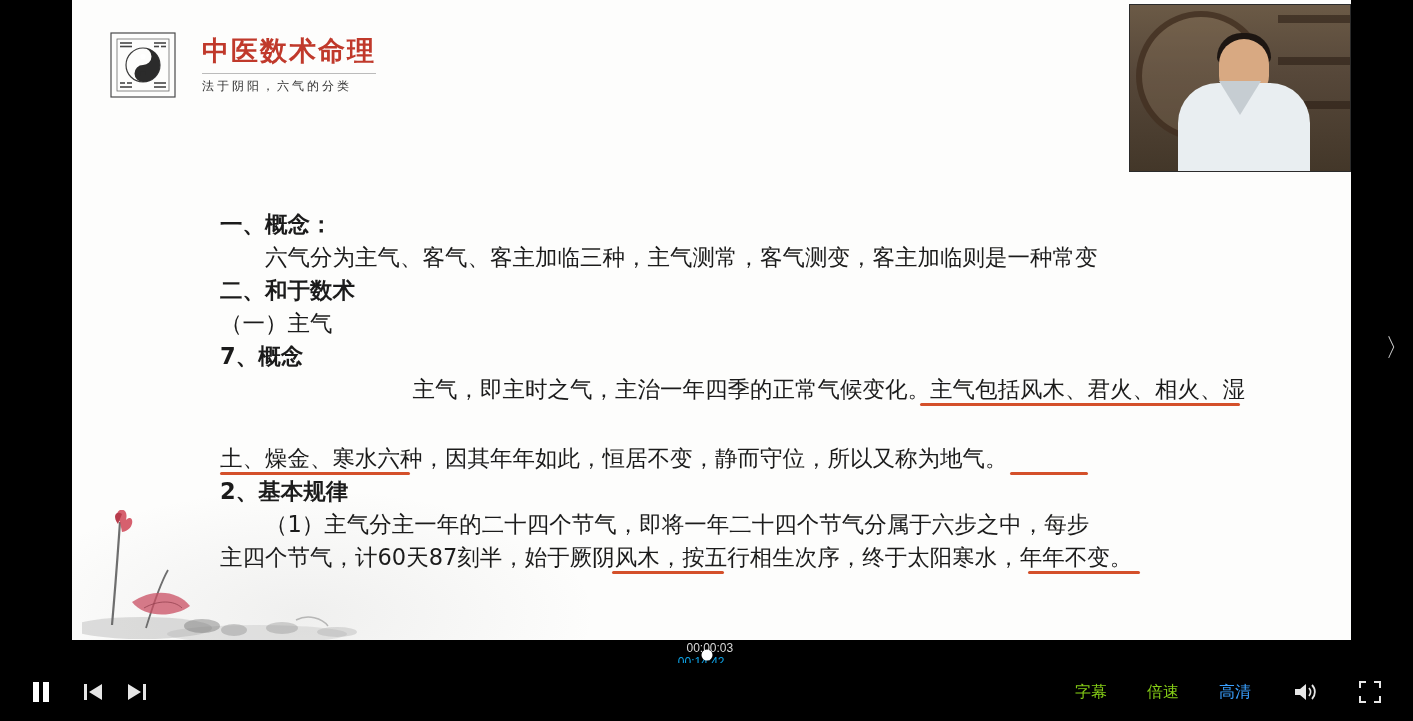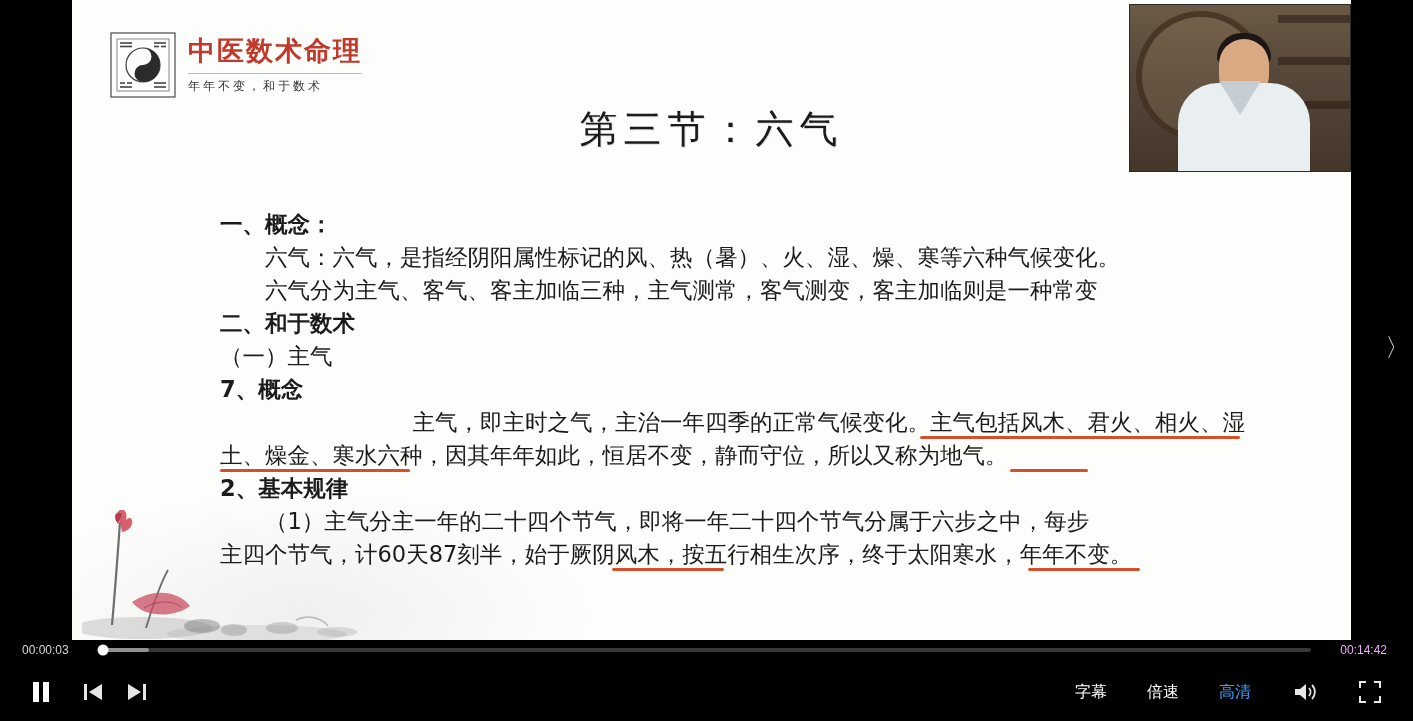--- a/index.html
+++ b/index.html
@@ -46,21 +46,21 @@
     height: 130px;
     pointer-events: none;
   }
   
   #logo-block {
     position: absolute;
     left: 38px;
     top: 32px;
     display: flex;
     align-items: center;
-    gap: 12px;
+    gap: 26px;
   }
   .bagua {
     width: 66px;
     height: 66px;
     position: relative;
   }
   .logo-text {
     display: flex;
     flex-direction: column;
     justify-content: center;
@@ -201,20 +201,21 @@
   }
   
   #progress-row {
     position: absolute;
     left: 0;
     bottom: 62px;
     width: 1413px;
     height: 18px;
     display: flex;
     align-items: center;
+    flex-direction: column;
   }
   #time-current {
     color: #d8d8d8;
     font-size: 12px;
     font-family: "Liberation Sans", sans-serif;
     margin-left: 22px;
     width: 62px;
   }
   #seek-track {
     position: relative;
@@ -244,21 +245,21 @@
     left: 0.4%;
     top: 50%;
     transform: translate(-50%, -50%);
     width: 11px;
     height: 11px;
     border-radius: 50%;
     background: #ffffff;
     cursor: pointer;
   }
   #time-total {
-    color: #f0abfc;
+    color: #0ea5e9;
     font-size: 12px;
     font-family: "Liberation Sans", sans-serif;
     margin-right: 26px;
     width: 62px;
     text-align: right;
   }
   #controls {
     position: absolute;
     left: 0;
     bottom: 0;
@@ -277,21 +278,21 @@
     justify-content: center;
   }
   #btn-pause { margin-left: 28px; width: 26px; height: 26px; }
   #btn-prev { margin-left: 26px; width: 26px; height: 26px; }
   #btn-next { margin-left: 18px; width: 26px; height: 26px; }
   .spacer { flex: 1; }
   .txt-ctl {
     font-family: "DejaVu Sans", sans-serif;
     font-size: 16px;
     margin-right: 40px;
-    color: #ffffff;
+    color: #84cc16;
   }
   #ctl-quality { color: #3aa0ff; }
   #btn-volume { width: 28px; height: 28px; margin-right: 38px; }
   #btn-fullscreen { width: 26px; height: 26px; margin-right: 30px; }
 </style>
 </head>
 <body>
 
 <div id="player">
 
@@ -330,38 +331,36 @@
             <line x1="51" y1="14.5" x2="56" y2="14.5"></line>
             <line x1="10" y1="51" x2="15" y2="51"></line>
             <line x1="17" y1="51" x2="22" y2="51"></line>
             <line x1="10" y1="55" x2="22" y2="55"></line>
             <line x1="44" y1="51" x2="56" y2="51"></line>
             <line x1="44" y1="55" x2="56" y2="55"></line>
           </g>
         </svg>
         <div class="logo-text">
           <div class="logo-title">中医数术命理</div>
-          <div class="logo-sub">年年不变，和于数术</div>
+          <div class="logo-sub">法于阴阳，六气的分类</div>
         </div>
       </div>
 
-      <div id="slide-title">第三节：六气</div>
 
       <div id="slide-body">
         <div class="ln bold">一、概念：</div>
-        <div class="ln">　　六气：六气，是指经阴阳属性标记的风、热（暑）、火、湿、燥、寒等六种气候变化。</div>
         <div class="ln">　　六气分为主气、客气、客主加临三种，主气测常，客气测变，客主加临则是一种常变</div>
         <div class="ln bold">二、和于数术</div>
         <div class="ln">（一）主气</div>
         <div class="ln bold">7、概念</div>
         <div style="position:relative;text-align:right;">
           <div class="ln">　　主气，即主时之气，主治一年四季的正常气候变化。主气包括风木、君火、相火、湿</div>
           <div class="u-red" style="left:700px; top:30px; width:320px;"></div>
         </div>
-        <div style="position:relative;">
+        <div style="position:relative;margin-top:36px;">
           <div class="ln">土、燥金、寒水六种，因其年年如此，恒居不变，静而守位，所以又称为地气。</div>
           <div class="u-red" style="left:0px; top:30px; width:190px;"></div>
           <div class="u-red" style="left:790px; top:30px; width:78px;"></div>
         </div>
         <div class="ln bold">2、基本规律</div>
         <div class="ln">　　（1）主气分主一年的二十四个节气，即将一年二十四个节气分属于六步之中，每步</div>
         <div style="position:relative;">
           <div class="ln">主四个节气，计60天87刻半，始于厥阴风木，按五行相生次序，终于太阳寒水，年年不变。</div>
           <div class="u-red" style="left:392px; top:30px; width:112px;"></div>
           <div class="u-red" style="left:808px; top:30px; width:112px;"></div>

